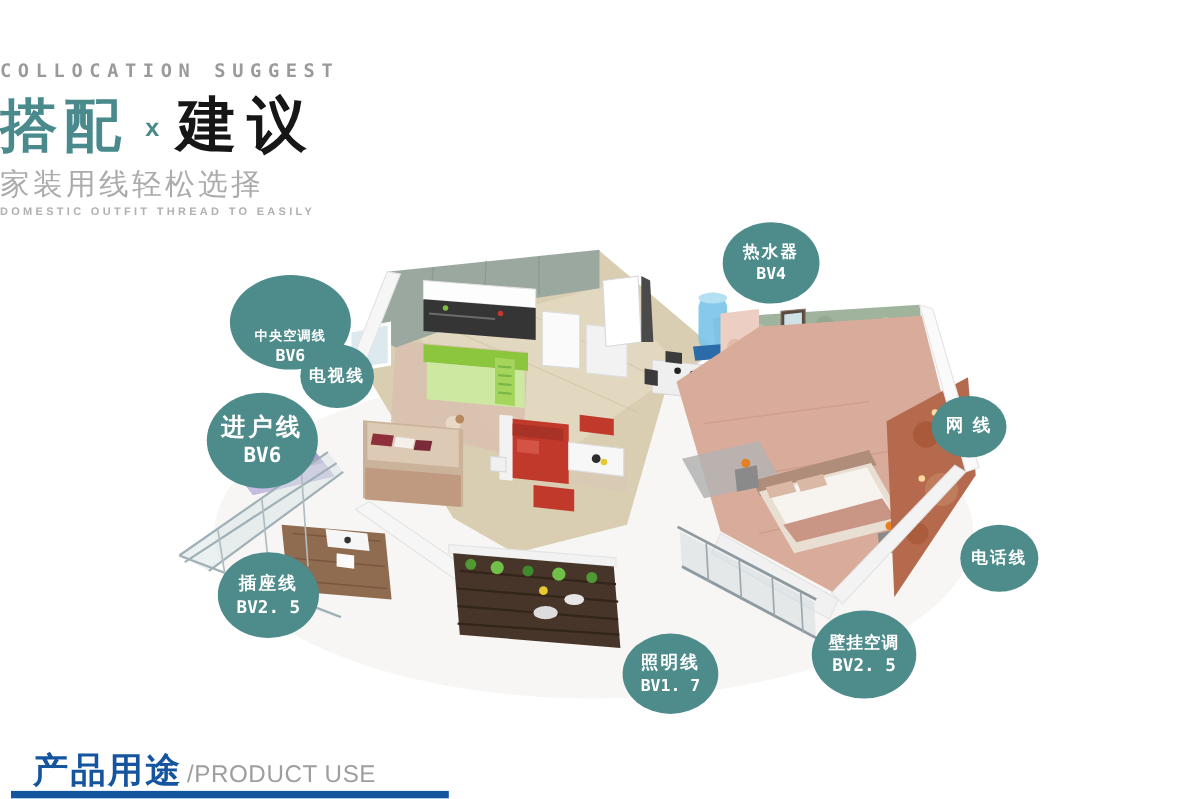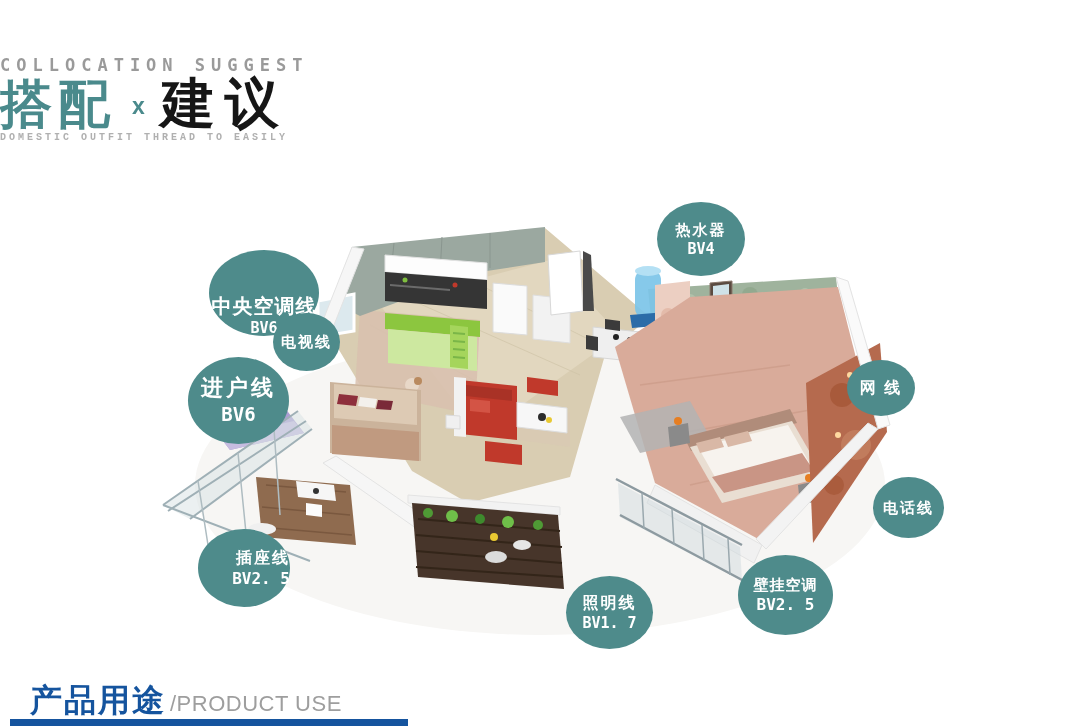--- a/index.html
+++ b/index.html
@@ -7,50 +7,50 @@
     --gray:#9A9A9A; --lgray:#ABABAB; --blue:#15549E; --fgray:#9E9E9E;
   }
   *{margin:0;padding:0;box-sizing:border-box;}
   body{background:#fff;font-family:"Liberation Sans","DejaVu Sans",sans-serif;}
   .page{position:relative;width:1080px;height:726px;background:#ffffff;overflow:hidden;}
 
   
   .header{position:absolute;left:0;top:55px;width:100%;text-align:left;}
   .eyebrow{font-family:"DejaVu Sans Mono",monospace;font-size:17px;font-weight:bold;
     color:var(--gray);letter-spacing:6px;}
-  .title-row{margin-top:1px;line-height:1;}
+  .title-row{margin-top:12px;line-height:1;}
   .title-left{font-size:52px;font-weight:bold;color:var(--teal-text);letter-spacing:6px;}
   .title-sep{font-size:23px;font-weight:bold;color:var(--teal-text);
     margin:0 16px;position:relative;top:-8px;}
   .title-right{font-size:54px;font-weight:bold;color:var(--dark);letter-spacing:10px;}
   .subtitle{margin-top:8px;font-size:27px;color:var(--lgray);letter-spacing:3px;}
-  .subtitle-en{margin-top:2px;font-family:Liberation Mono, monospace;font-size:10px;
+  .subtitle-en{margin-top:2px;font-family:Liberation Sans, sans-serif;font-size:10px;
     font-weight:bold;color:#B0B0B0;letter-spacing:3px;}
 
   
   .plan{position:absolute;left:150px;top:185px;width:800px;height:480px;z-index:1;}
 
   
   .bubble{position:absolute;background:var(--teal);border-radius:50%;z-index:5;
     display:flex;flex-direction:column;align-items:center;justify-content:center;
     color:#fff;font-weight:bold;text-align:center;line-height:1.2;}
   .bubble .cn{font-size:15px;letter-spacing:2px;}
   .bubble .bv{font-family:"DejaVu Sans Mono",monospace;font-size:15px;margin-top:1px;}
   .bubble .bv:empty{display:none;}
   #b-water-heater{left:657px;top:202px;width:88px;height:74px;}
   #b-central-ac{left:209px;top:250px;width:110px;height:86px;}
-  #b-central-ac .cn{font-size:20px;letter-spacing:1px;margin-top:44px;}
+  #b-central-ac .cn{font-size:12px;letter-spacing:1px;margin-top:44px;}
   #b-tv{left:273px;top:313px;width:67px;height:58px;}
   #b-entry{left:188px;top:357px;width:101px;height:87px;}
   #b-entry .cn{font-size:22px;letter-spacing:3px;}
   #b-entry .bv{font-size:19px;}
   #b-network{left:847px;top:360px;width:68px;height:56px;}
   #b-network .cn{font-size:16px;}
   #b-phone{left:873px;top:477px;width:71px;height:61px;}
-  #b-socket{left:198px;top:529px;width:92px;height:78px;align-items:flex-end;}
+  #b-socket{left:198px;top:502px;width:92px;height:78px;}
   #b-socket .cn{font-size:16px;}
   #b-socket .bv{font-size:16px;}
   #b-lighting{left:566px;top:576px;width:87px;height:73px;align-items:center;}
   #b-lighting .cn{font-size:16px;}
   #b-wall-ac{left:738px;top:555px;width:95px;height:80px;}
   #b-wall-ac .cn{font-size:15px;letter-spacing:1px;}
   #b-wall-ac .bv{font-size:16px;}
 
   
   .footer-title{position:absolute;left:30px;top:679px;font-size:32px;font-weight:bold;
@@ -61,20 +61,21 @@
     background:var(--blue);z-index:6;}
 </style>
 </head>
 <body>
 
 <div class="page">
 
   <div class="header">
     <div class="eyebrow">COLLOCATION SUGGEST</div>
     <div class="title-row"><span class="title-left">搭配</span><span class="title-sep">x</span><span class="title-right">建议</span></div>
+    <div class="subtitle">家装用线轻松选择</div>
     <div class="subtitle-en">DOMESTIC OUTFIT THREAD TO EASILY</div>
   </div>
 
   <svg class="plan" viewBox="0 0 800 480" aria-hidden="true">
 
     <ellipse cx="390" cy="300" rx="345" ry="150" fill="#f7f6f4"></ellipse>
 
     <g>
       <path d="M210,67 L395,43 L500,132 L455,170 L420,292 L318,318 L262,286 L180,150 Z" fill="#d9cdb2"></path>
       <path d="M230,120 L400,75 L470,150 L330,250 Z" fill="#e2d7bf"></path>

